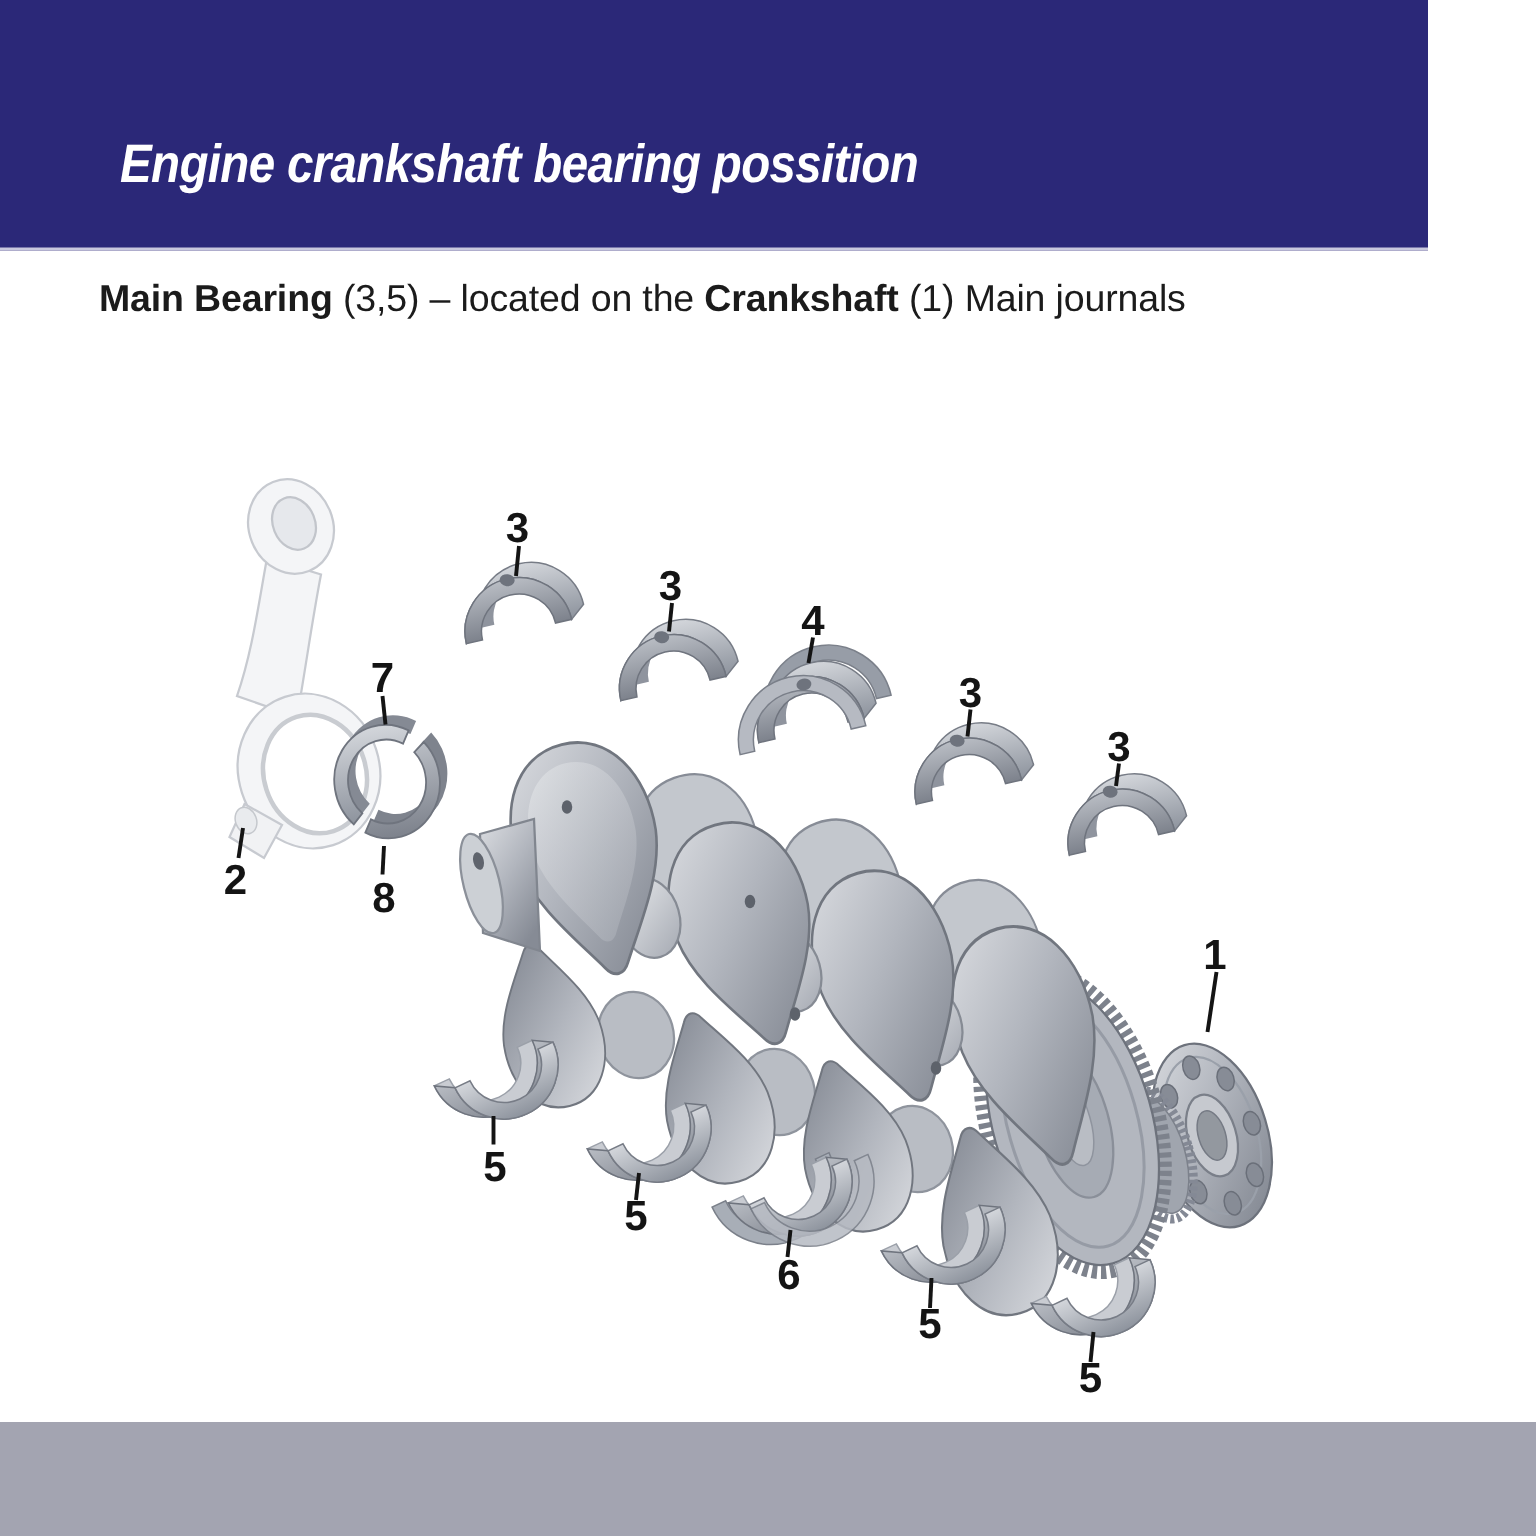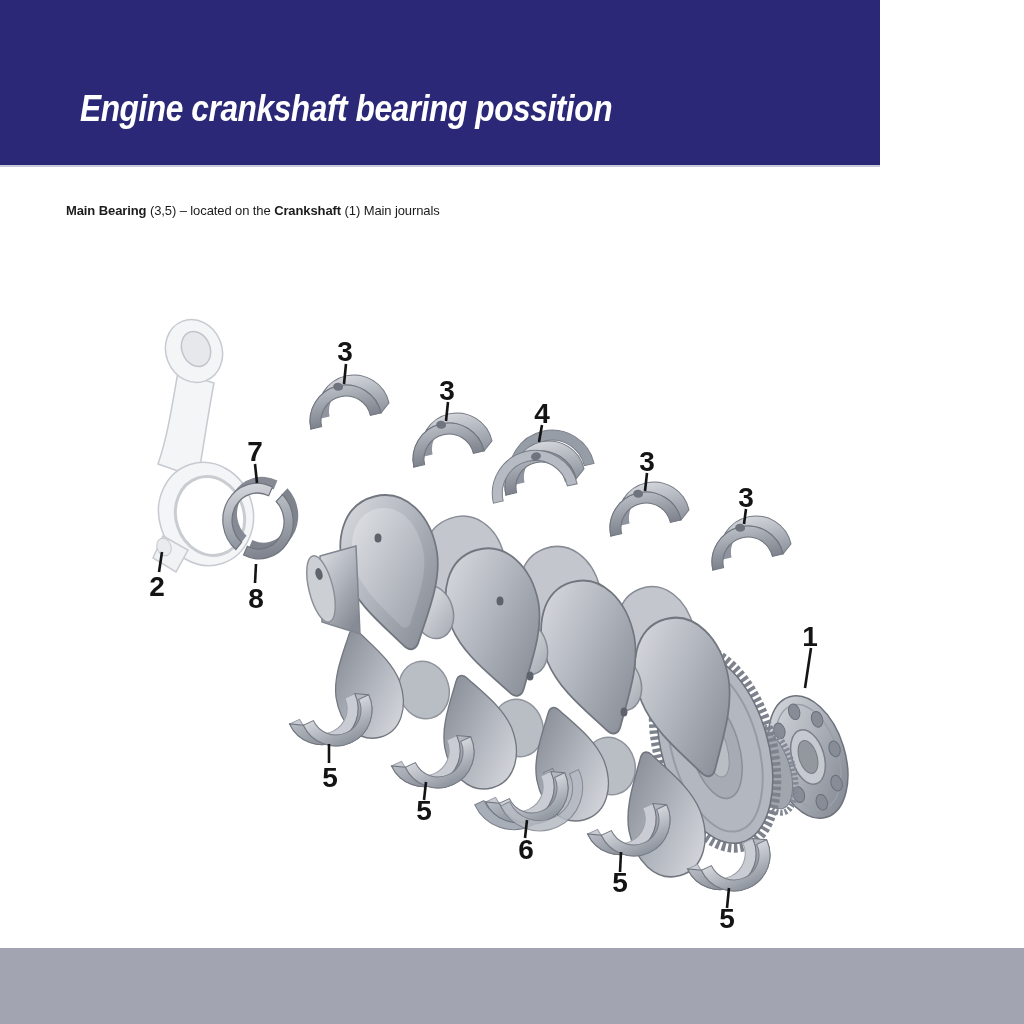--- a/index.html
+++ b/index.html
@@ -1,32 +1,32 @@
 <!DOCTYPE html>
 <html><head>
 <meta charset="utf-8">
 <style>
   html,body { margin:0; padding:0; background:#ffffff; }
   .page {
     position:relative; width:1024px; height:1024px; overflow:hidden;
     background:#ffffff; font-family:"Liberation Sans", sans-serif;
   }
   .banner {
-    position:absolute; top:0; left:0; width:880px; height:165px;
+    position:absolute; top:0; left:0; width:952px; height:165px;
     background:#2b2878; border-bottom:2px solid #c9c8dd;
   }
   .banner h1 {
     position:absolute; left:80px; top:88px; margin:0;
     color:#ffffff; font-size:36px; font-weight:bold; font-style:italic;
     letter-spacing:-0.5px; white-space:nowrap;
     transform:scaleX(0.88); transform-origin:left center;
   }
   .desc {
-    position:absolute; left:66px; top:196px; width:930px;
-    color:#1b1b1b; font-size:13px; line-height:30px; letter-spacing:-0.1px;
+    position:absolute; left:66px; top:184px; width:930px;
+    color:#1b1b1b; font-size:25px; line-height:30px; letter-spacing:-0.1px;
   }
   .desc p { margin:0; white-space:nowrap; }
   .desc .b { font-weight:bold; }
   .diagram {
     position:absolute; left:0; top:0; width:1024px; height:1024px;
   }
   .lbl text {
     font-family:"Liberation Sans", sans-serif; font-weight:bold;
     font-size:28px; fill:#141414; text-anchor:middle;
   }

